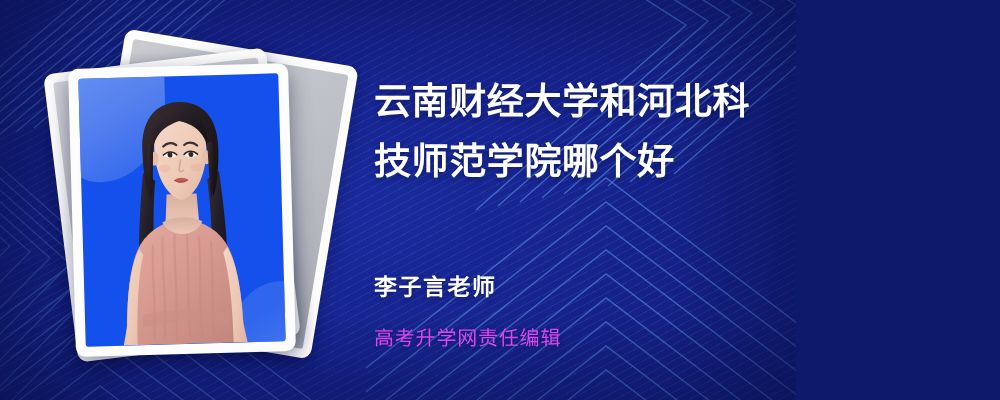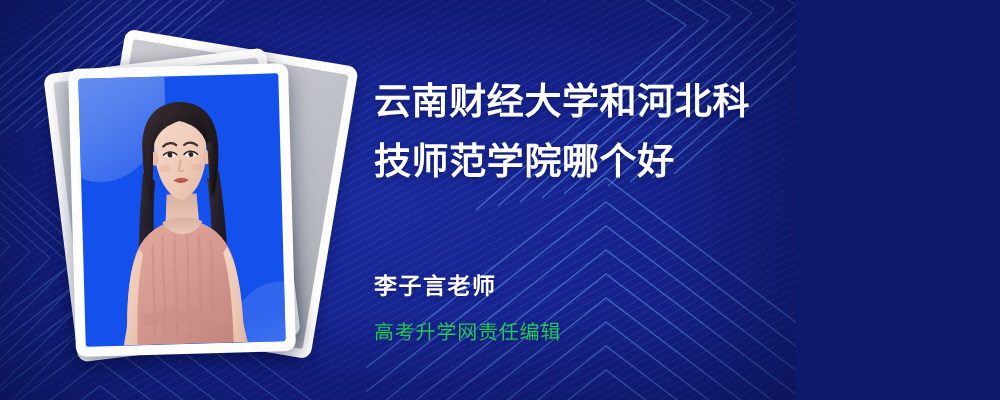--- a/index.html
+++ b/index.html
@@ -9,21 +9,21 @@
     background: #0d1a6b;
   }
   * { box-sizing: border-box; }
 
   .banner {
     position: relative;
     width: 796px;
     height: 400px;
     overflow: hidden;
     background: #16228c;
-    font-family: Liberation Serif, serif;
+    font-family: Liberation Sans, sans-serif;
     user-select: none;
   }
 
   
   .bg-base {
     position: absolute;
     inset: 0;
     background:
       radial-gradient(ellipse 70% 90% at 46% 52%, #1a2a9c 0%, #16228c 48%, #111b73 100%);
   }
@@ -190,26 +190,26 @@
   }
   .author {
     color: #ffffff;
     font-size: 23px;
     font-weight: 700;
     letter-spacing: 1.5px;
     line-height: 38px;
     text-shadow: 0 2px 6px rgba(5,12,60,0.45);
   }
   .role {
-    color: #22c55e;
+    color: #d946ef;
     font-size: 20px;
     font-weight: 400;
     letter-spacing: .8px;
     line-height: 32px;
-    margin-top: 10px;
+    margin-top: 16px;
     text-shadow: 0 1px 4px rgba(5,12,60,0.4);
   }
 </style>
 </head>
 <body>
 
 <div class="banner">
 
   <div class="bg-base"></div>
   <div class="bg-hatch"></div>

